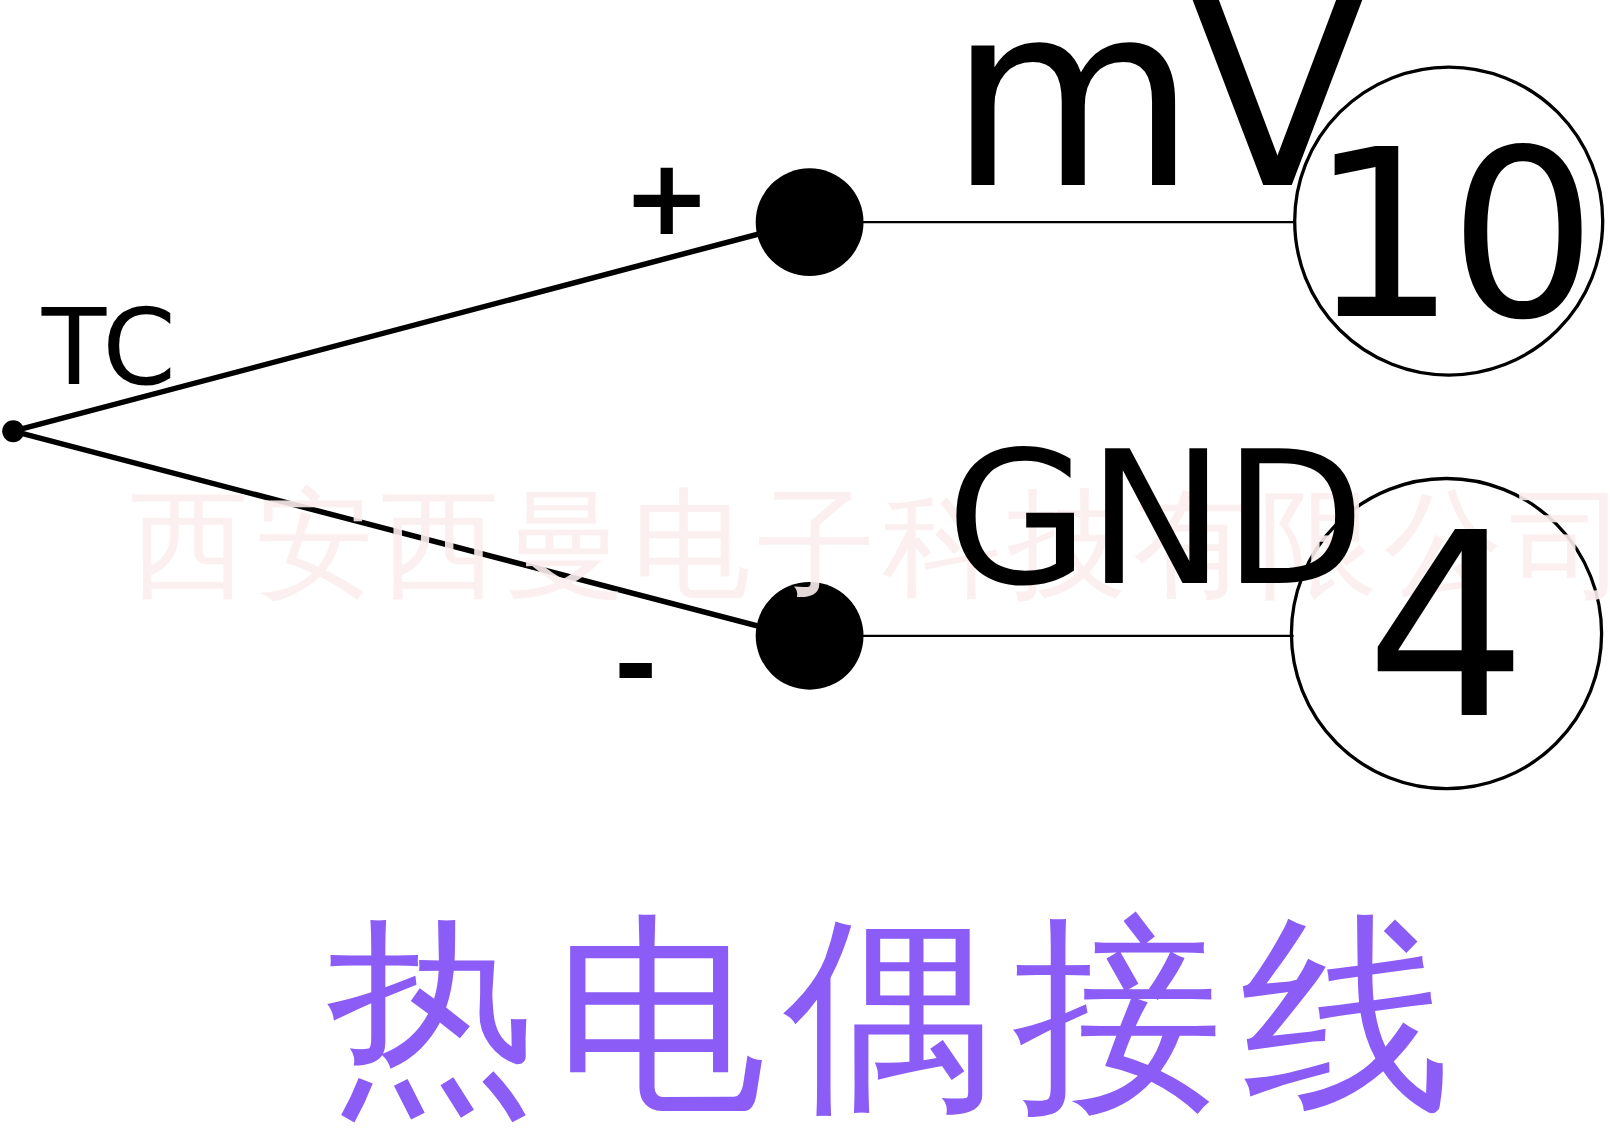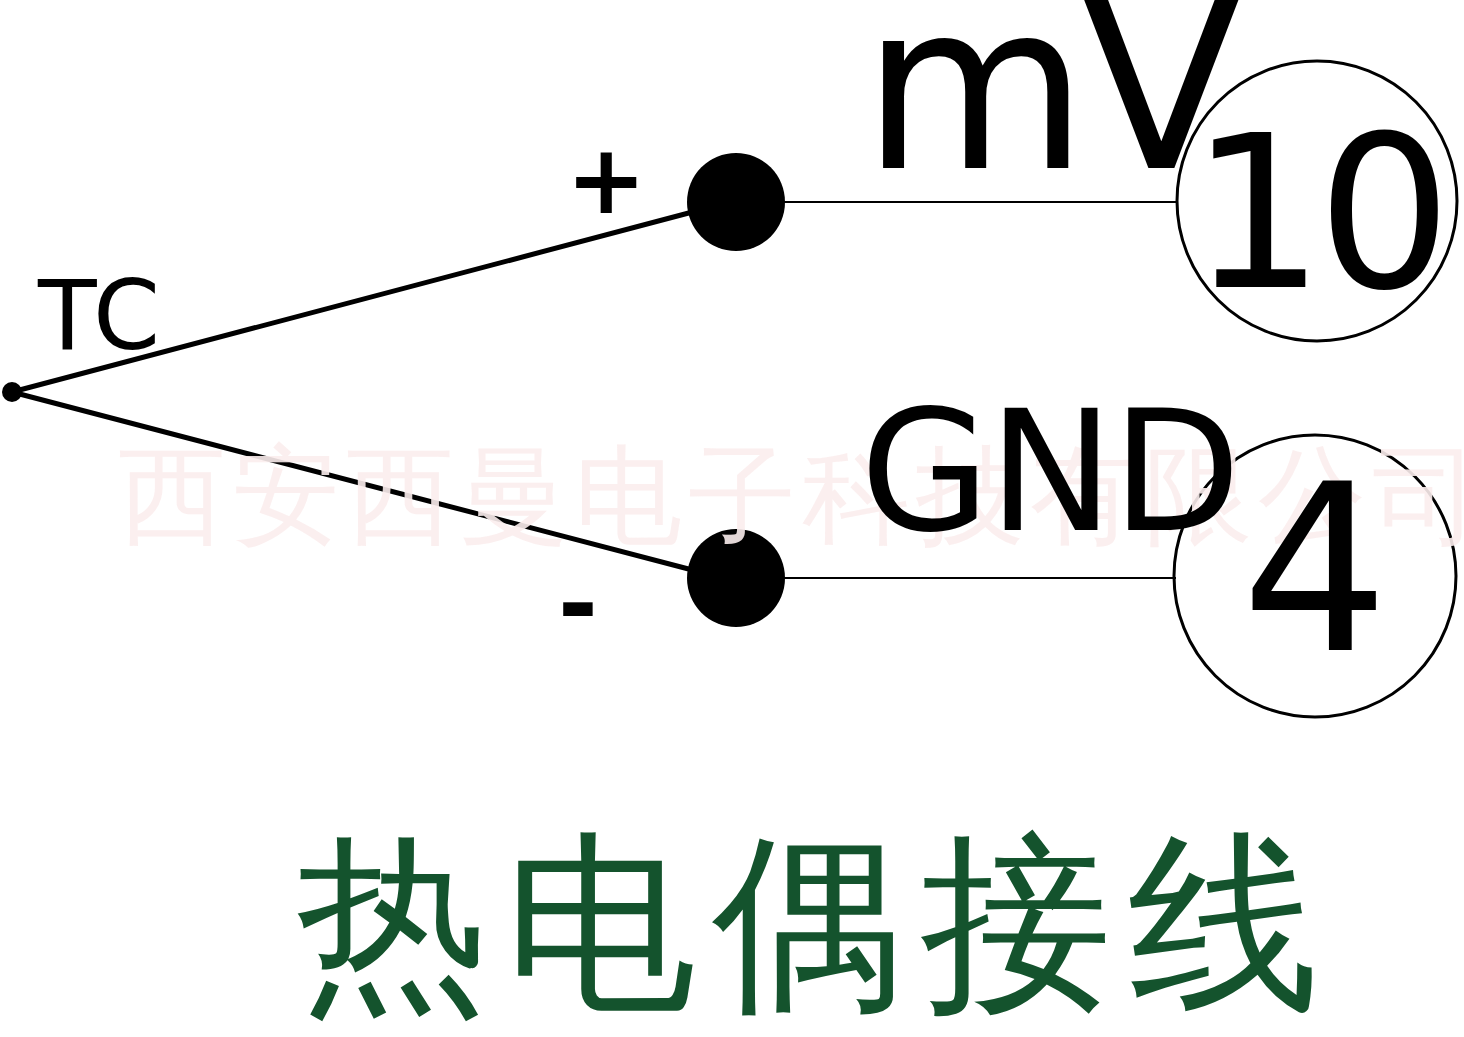--- a/index.html
+++ b/index.html
@@ -101,21 +101,21 @@
     }
     .title {
       position: absolute;
       left: 296px;
       top: 828px;
       font-size: 192px;
       letter-spacing: 16px;
       white-space: nowrap;
       line-height: 1;
       font-family: "DejaVu Sans", sans-serif;
-      color: #14532d;
+      color: #8b5cf6;
     }
   </style>
 </head>
 <body>
 
 <svg class="canvas" width="1464" height="1037" viewBox="0 0 1464 1037" xmlns="http://www.w3.org/2000/svg">
 
   <line x1="12" y1="392" x2="700" y2="210" stroke="#000" stroke-width="5" stroke-linecap="round"></line>
   <line x1="12" y1="392" x2="700" y2="572" stroke="#000" stroke-width="5" stroke-linecap="round"></line>
 

